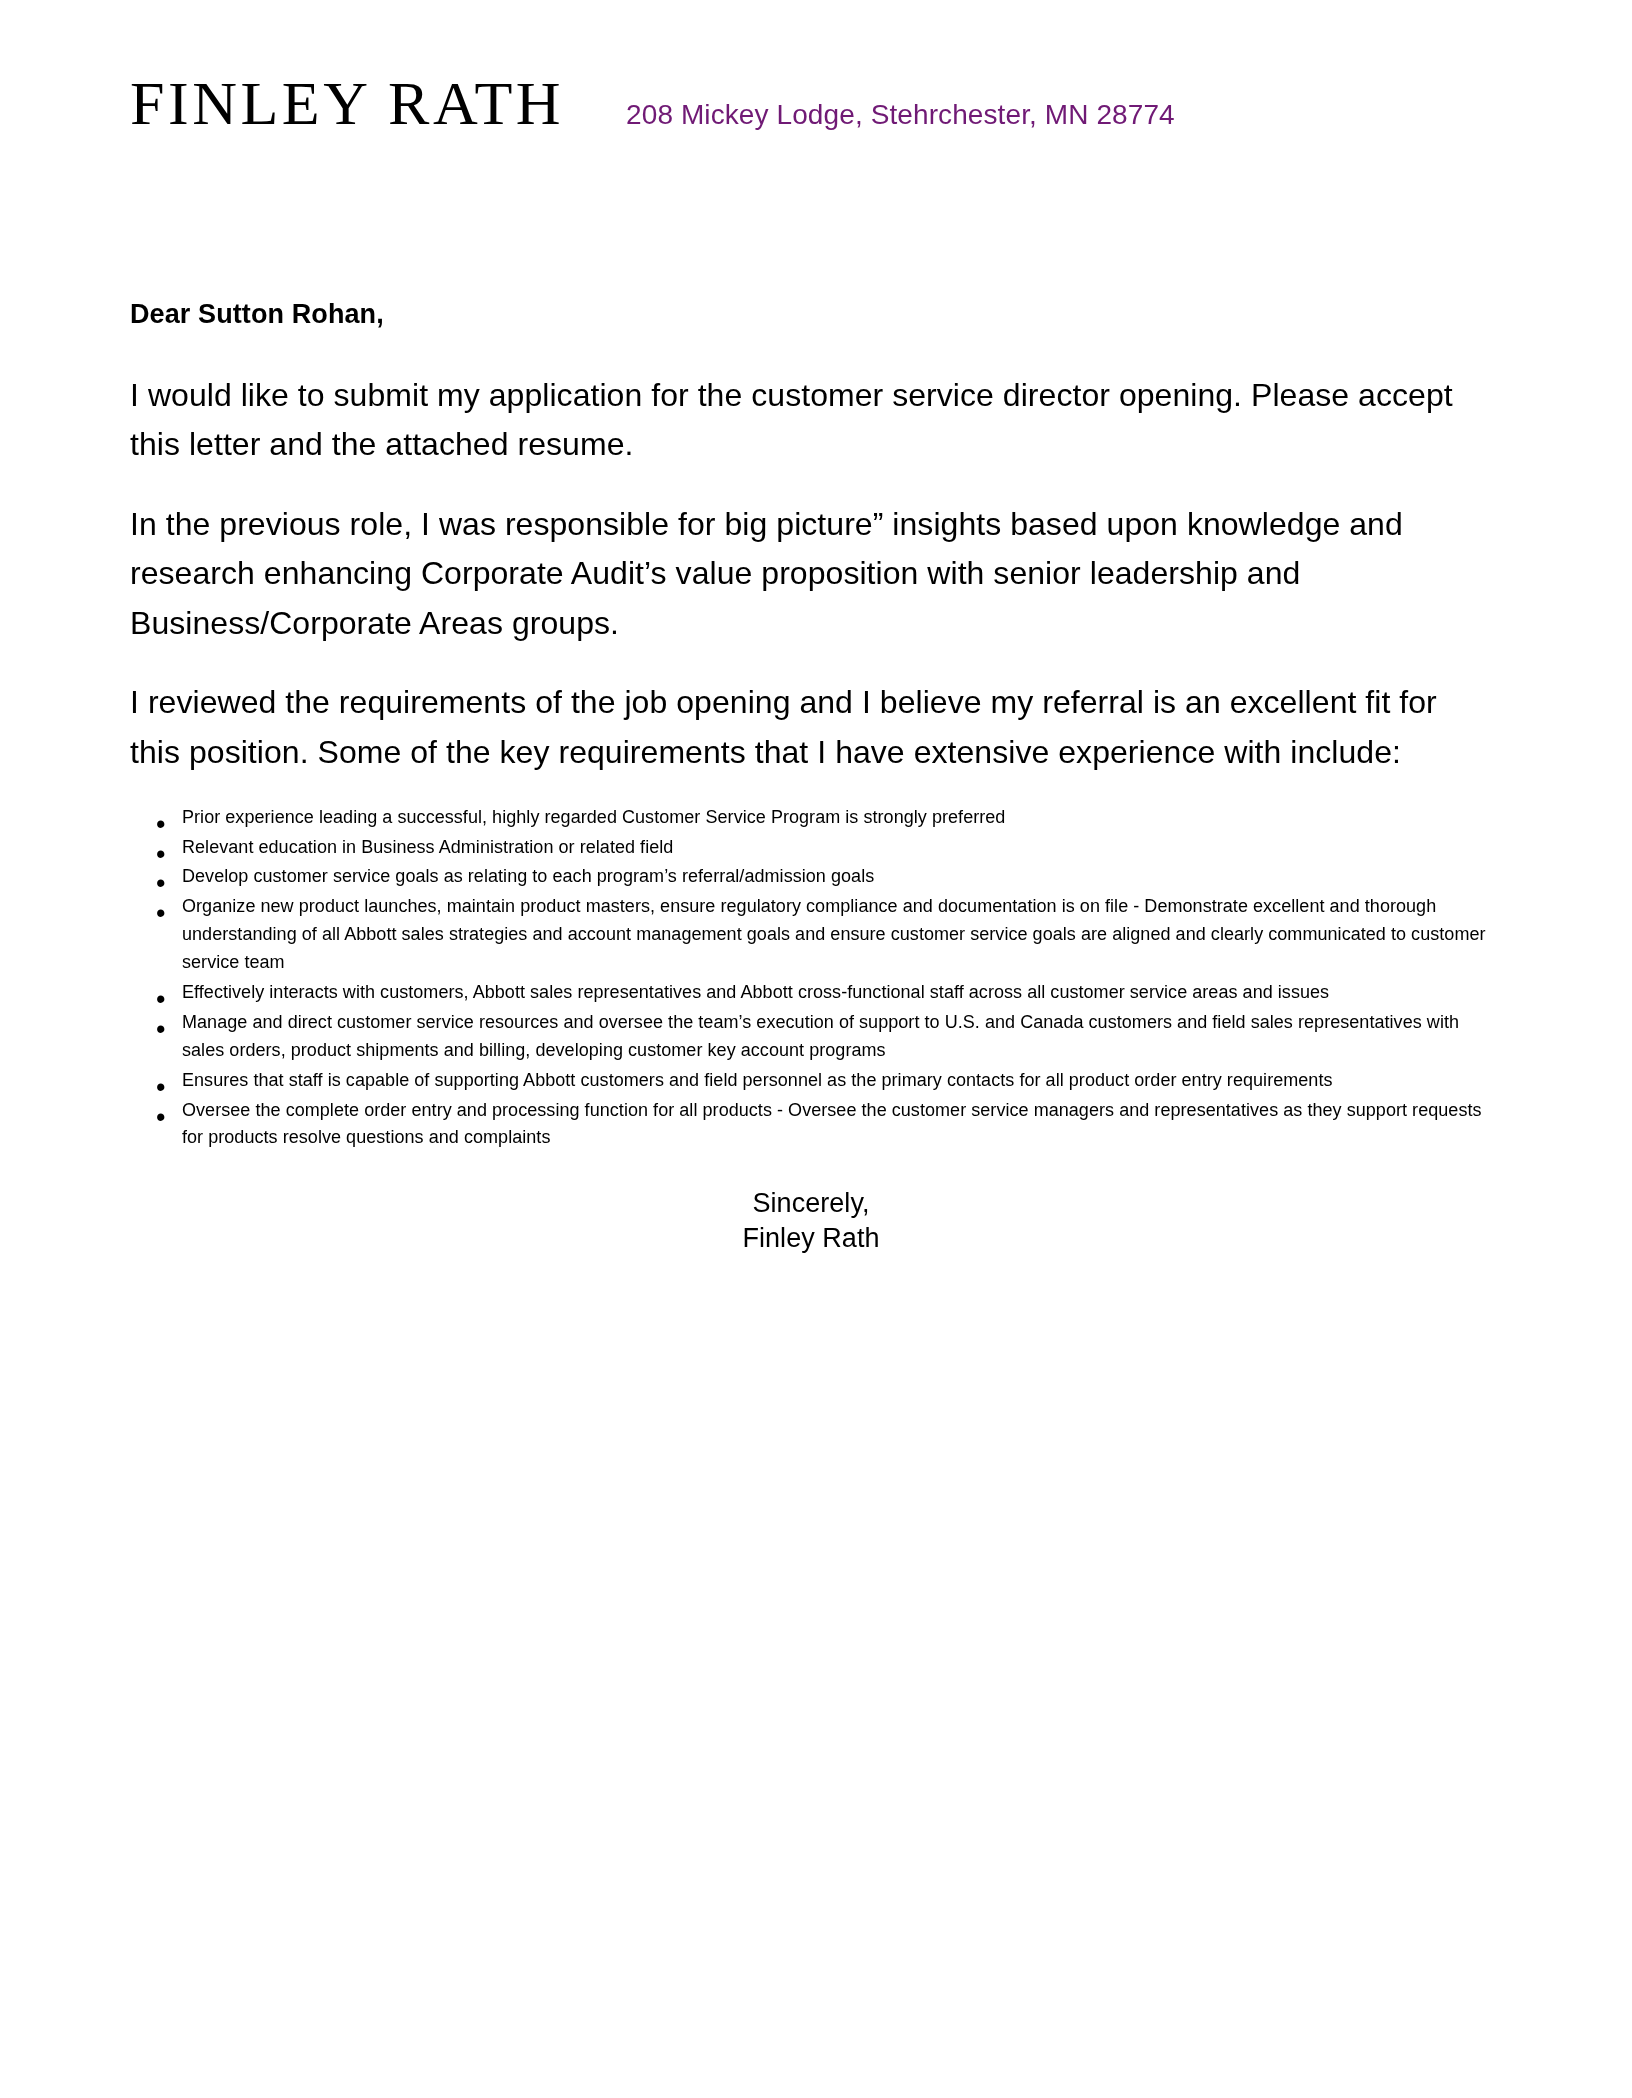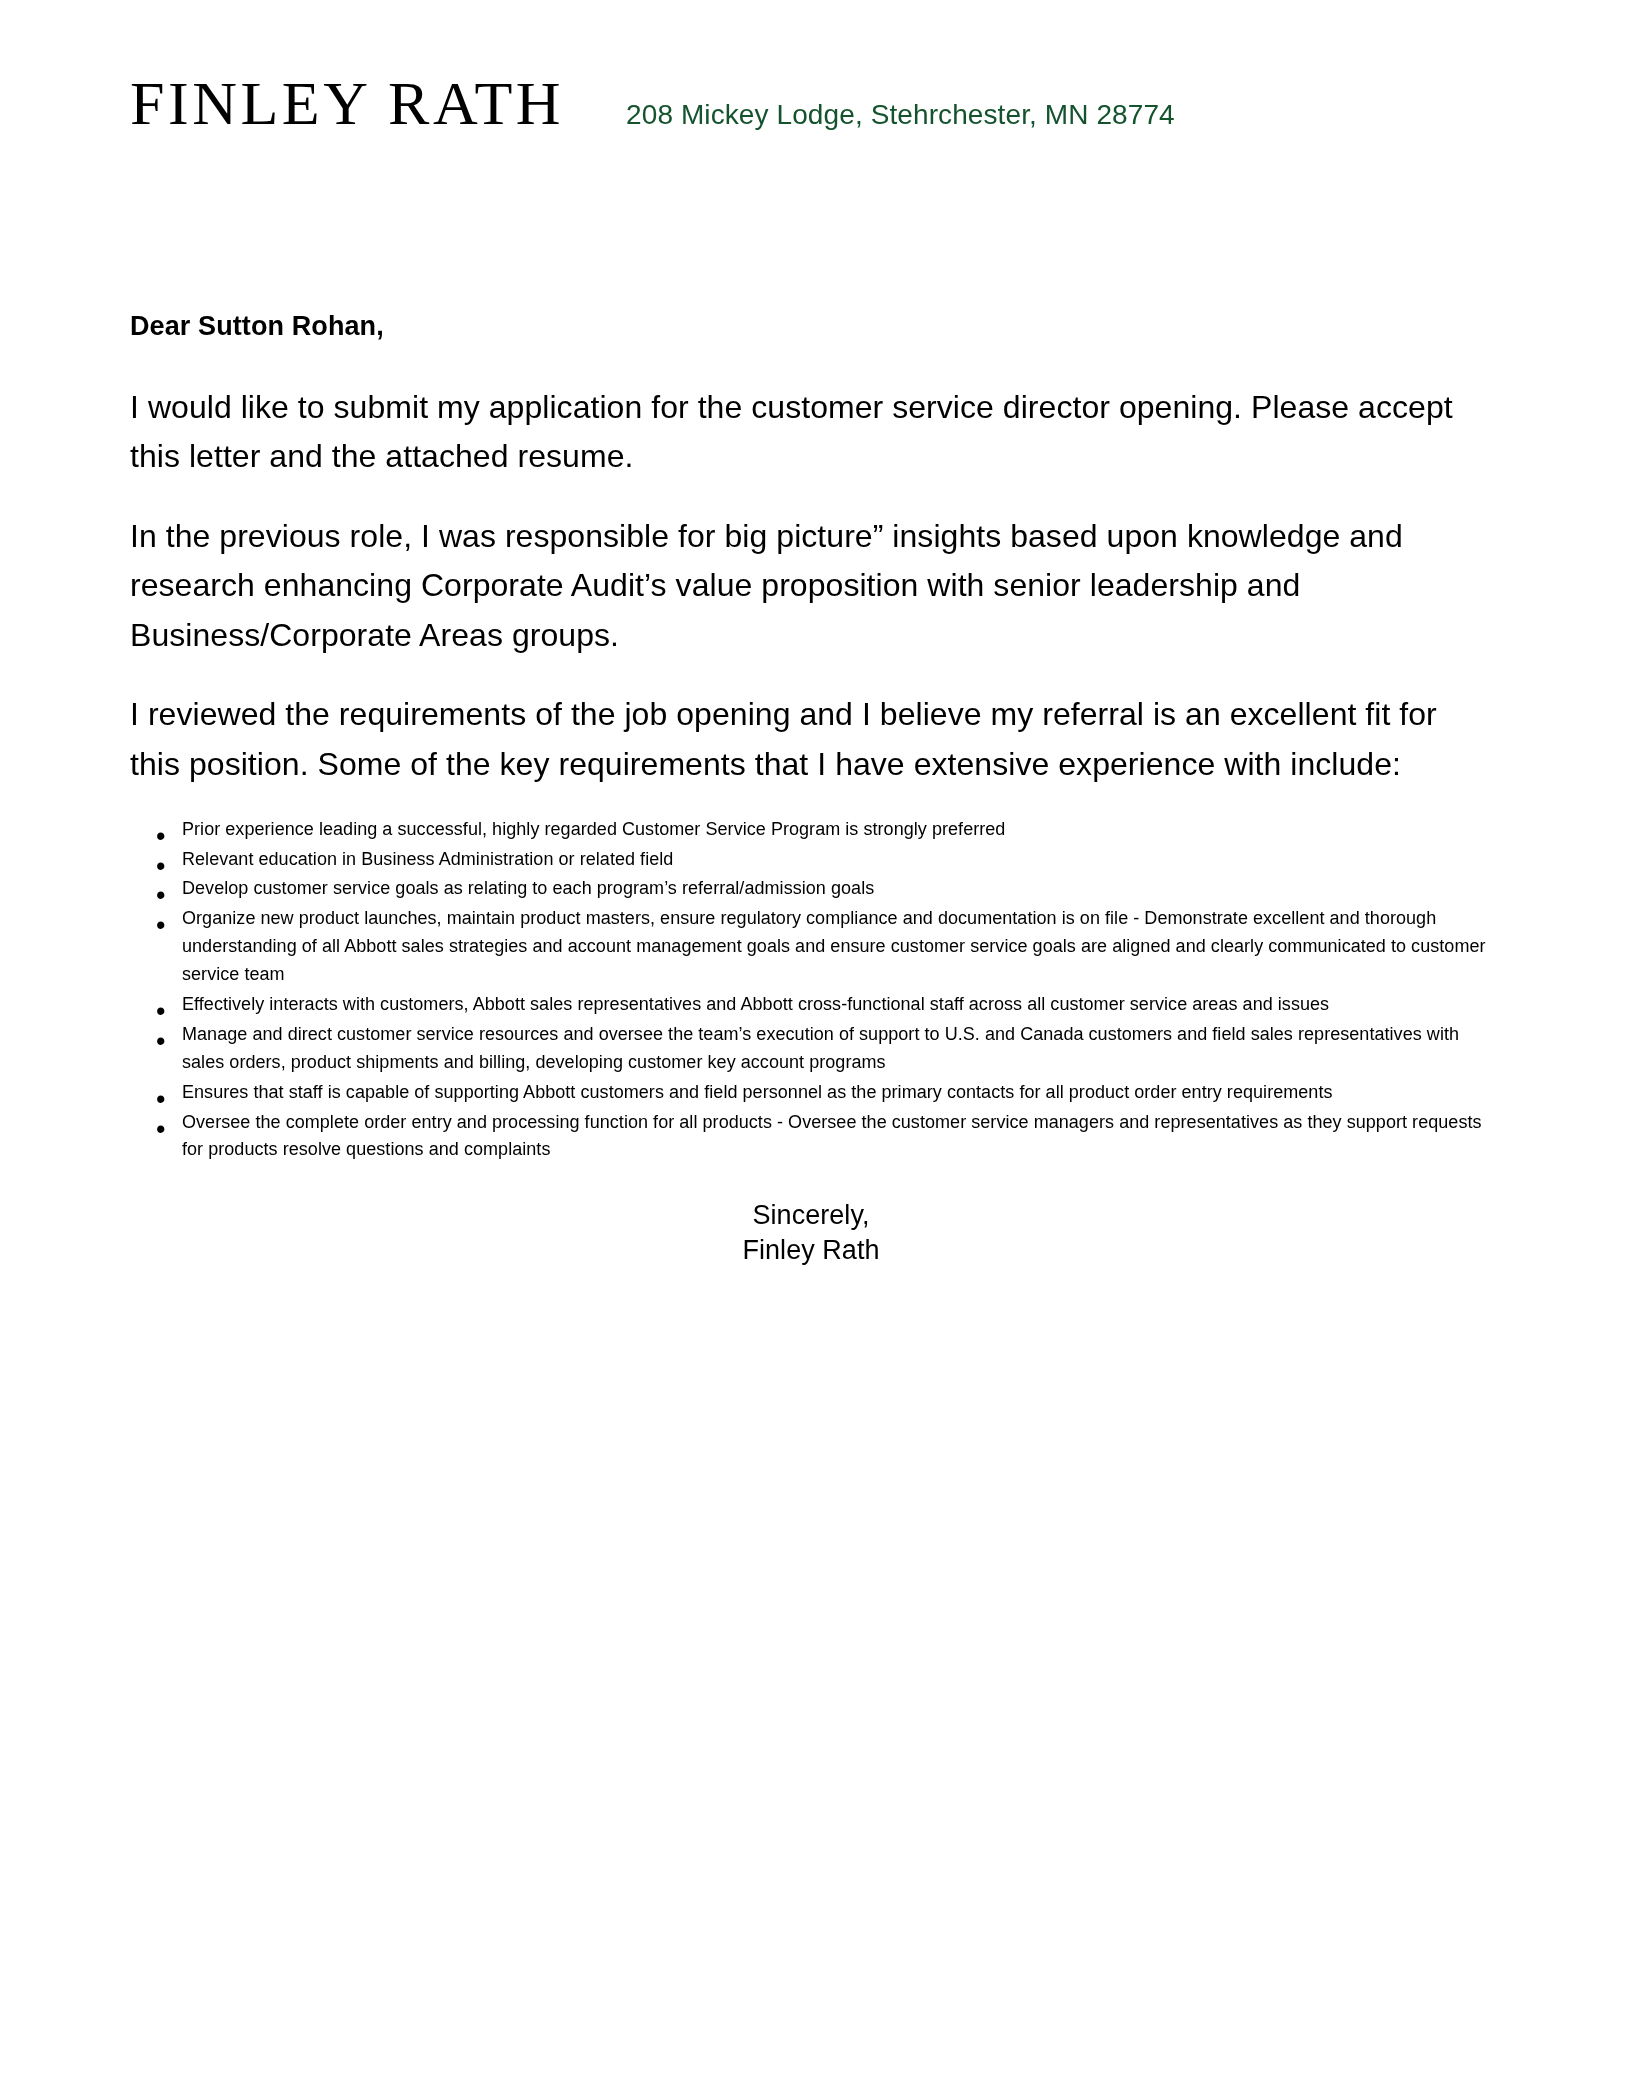--- a/index.html
+++ b/index.html
@@ -39,30 +39,30 @@
     letter-spacing: 3.5px;
     color: #000000;
     text-transform: uppercase;
   }
 
   .letterhead-address {
     font-family: "Liberation Sans", sans-serif;
     font-size: 28px;
     line-height: 1;
     font-weight: 400;
-    color: #14532d;
+    color: #701a75;
     margin-left: 62px;
     letter-spacing: 0.1px;
   }
 
   
   .body-block {
     position: absolute;
     left: 130px;
-    top: 306px;
+    top: 294px;
     width: 1362px;
   }
 
   .salutation {
     font-size: 27px;
     line-height: 1.5;
     font-weight: 700;
     margin: 0 0 36px 0;
     letter-spacing: 0.1px;
   }

